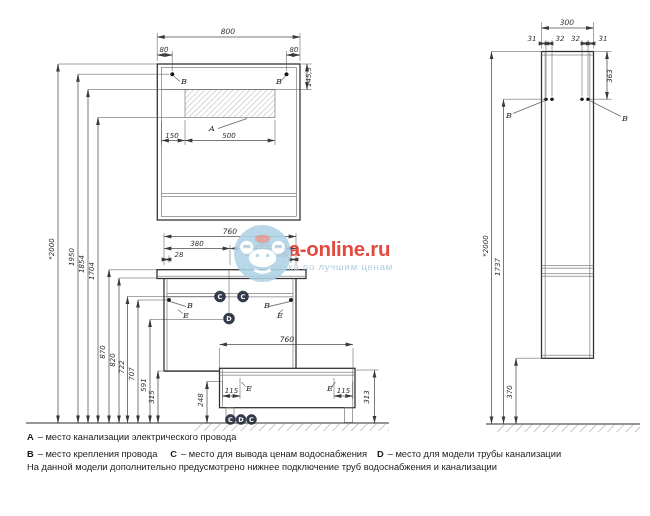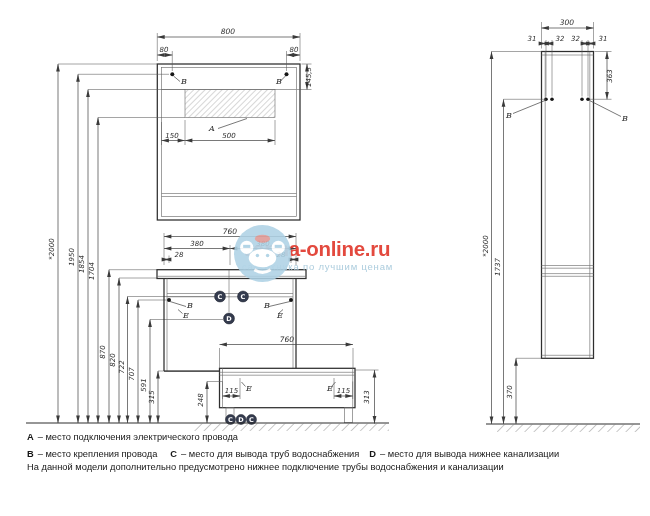--- a/index.html
+++ b/index.html
@@ -294,35 +294,35 @@
   <div class="txt">
     <div class="site">vanna-online.ru</div>
     <div class="tag">сантехника по лучшим ценам</div>
   </div>
 </div>
 
 <div id="legend">
   <div class="row">
     <span class="seg">
       <b>A</b>
-      <span>– место подключения электрического провода</span>
+      <span>– место канализации электрического провода</span>
     </span>
   </div>
   <div class="row row2">
     <span class="seg">
       <b>B</b>
       <span>– место крепления провода</span>
     </span>
     <span class="seg gap1">
       <b>C</b>
-      <span>– место для вывода труб водоснабжения</span>
+      <span>– место для вывода ценам водоснабжения</span>
     </span>
     <span class="seg gap2">
       <b>D</b>
-      <span>– место для вывода нижнее канализации</span>
+      <span>– место для модели трубы канализации</span>
     </span>
   </div>
   <div class="row row3">
-    <span>На данной модели дополнительно предусмотрено нижнее подключение трубы водоснабжения и канализации</span>
+    <span>На данной модели дополнительно предусмотрено нижнее подключение труб водоснабжения и канализации</span>
   </div>
 </div>
 
 </div>
 
 </body></html>

